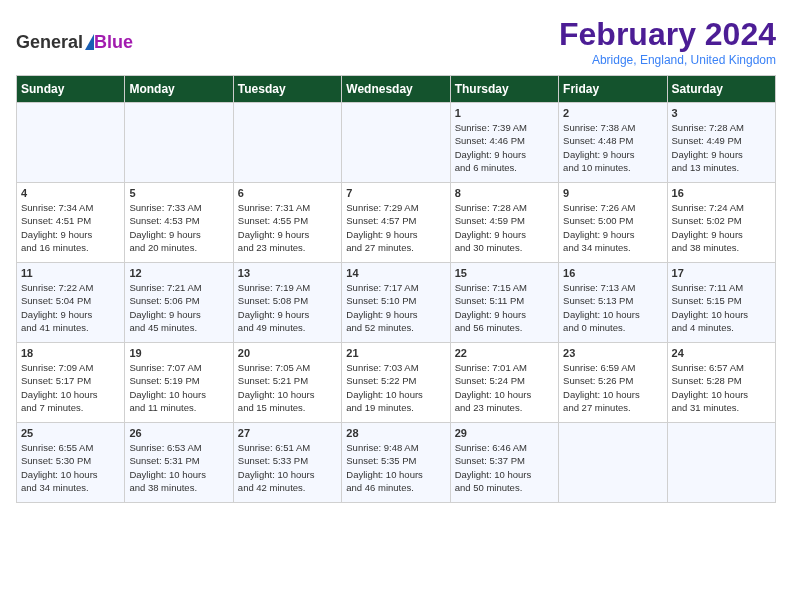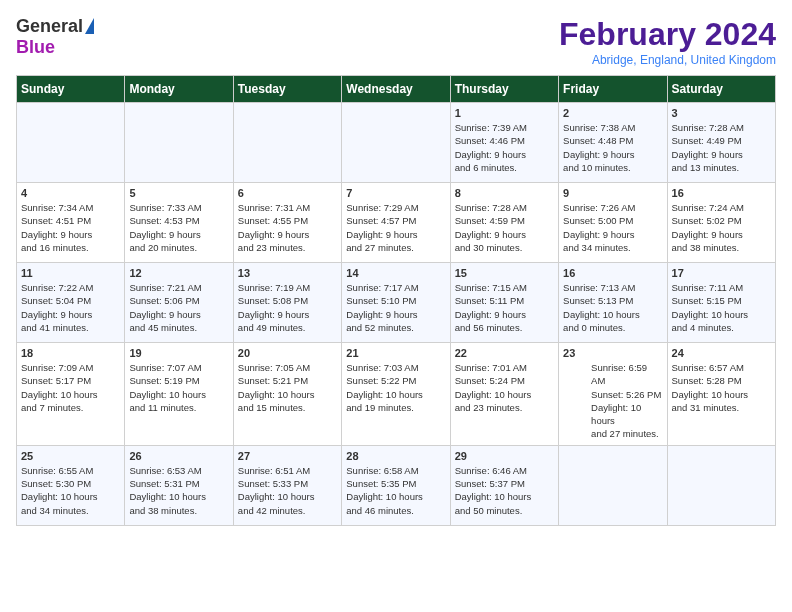--- a/index.html
+++ b/index.html
@@ -11,22 +11,23 @@
       padding: 16px;
     }
     .header-area {
       display: flex;
       justify-content: space-between;
       align-items: flex-start;
       margin-bottom: 8px;
     }
     .logo {
       display: flex;
-      flex-direction: column;
+      flex-direction: row;
       align-items: flex-start;
+      margin-top: 16px;
     }
     .logo-row {
       display: flex;
       align-items: center;
     }
     .title-area {
       text-align: right;
     }
     .main-title {
       font-size: 32px;
@@ -273,21 +274,21 @@
         </td>
         <td>
           <span class="day-number">22</span>
           <div class="day-info" style="white-space: pre-line;">Sunrise: 7:01 AM
 Sunset: 5:24 PM
 Daylight: 10 hours
 and 23 minutes.</div>
         </td>
         <td>
           <span class="day-number">23</span>
-          <div class="day-info" style="white-space: pre-line; margin-left: 28px;">Sunrise: 6:59 AM
+          <div class="day-info" style="white-space: pre-line;">Sunrise: 6:59 AM
 Sunset: 5:26 PM
 Daylight: 10 hours
 and 27 minutes.</div>
         </td>
         <td>
           <span class="day-number">24</span>
           <div class="day-info" style="white-space: pre-line;">Sunrise: 6:57 AM
 Sunset: 5:28 PM
 Daylight: 10 hours
 and 31 minutes.</div>
@@ -310,21 +311,21 @@
         </td>
         <td>
           <span class="day-number">27</span>
           <div class="day-info" style="white-space: pre-line;">Sunrise: 6:51 AM
 Sunset: 5:33 PM
 Daylight: 10 hours
 and 42 minutes.</div>
         </td>
         <td>
           <span class="day-number">28</span>
-          <div class="day-info" style="white-space: pre-line;">Sunrise: 6:58 AM
+          <div class="day-info" style="white-space: pre-line;">Sunrise: 9:48 AM
 Sunset: 5:35 PM
 Daylight: 10 hours
 and 46 minutes.</div>
         </td>
         <td>
           <span class="day-number">29</span>
           <div class="day-info" style="white-space: pre-line;">Sunrise: 6:46 AM
 Sunset: 5:37 PM
 Daylight: 10 hours
 and 50 minutes.</div>

